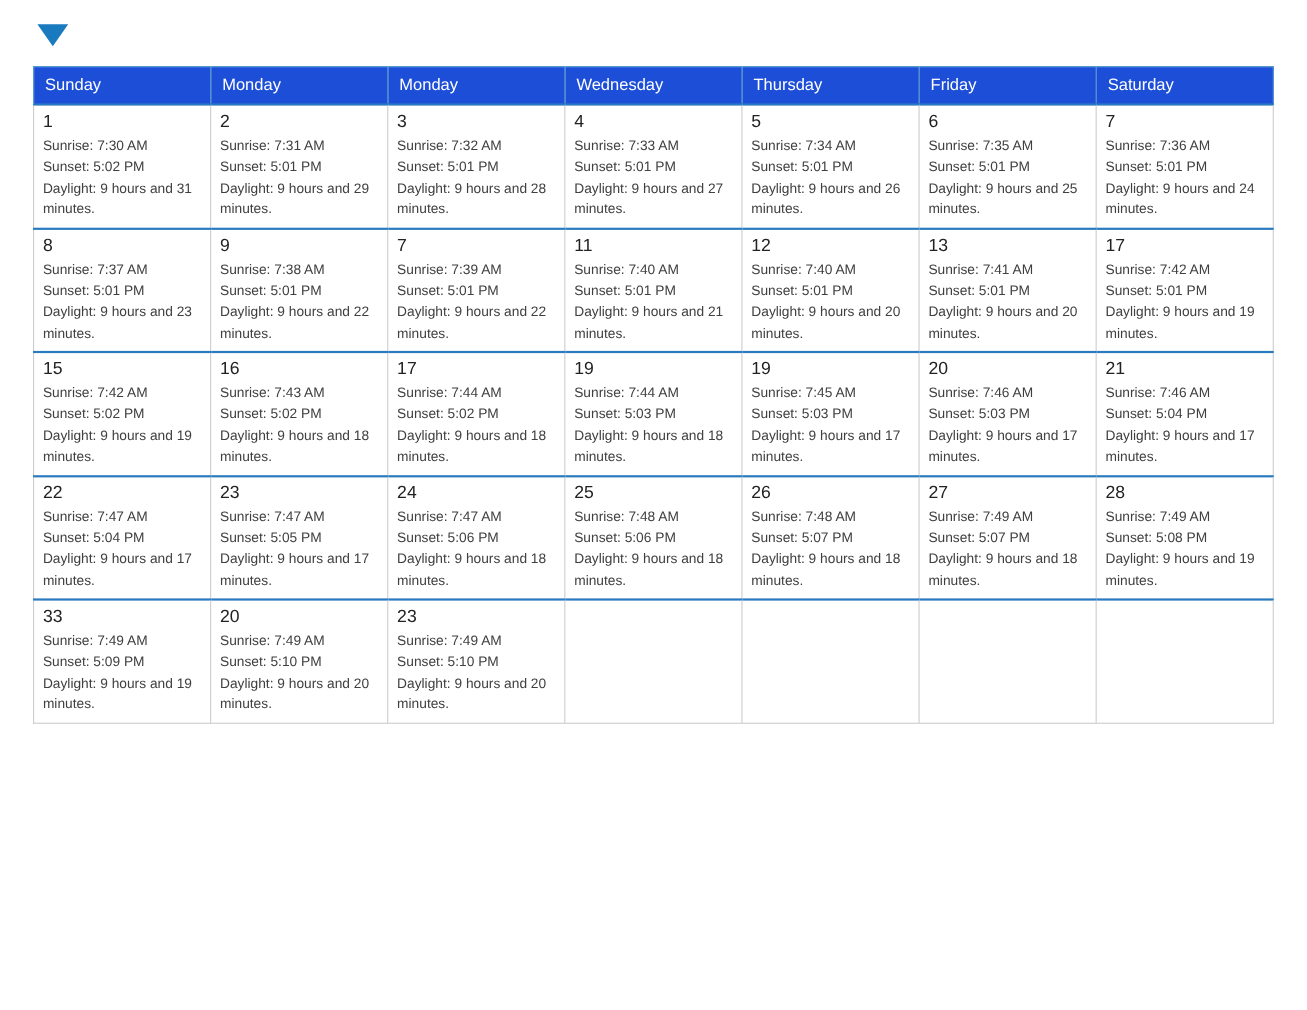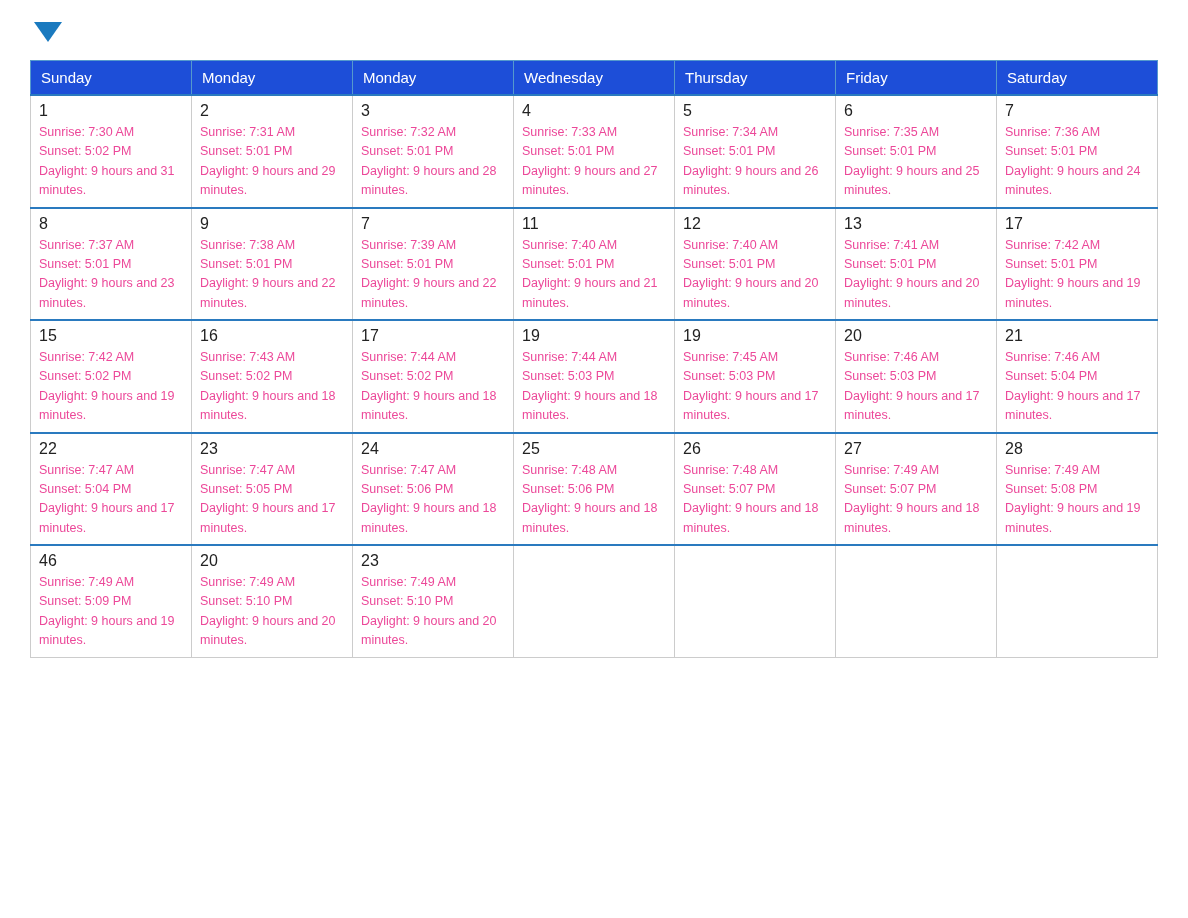--- a/index.html
+++ b/index.html
@@ -81,21 +81,21 @@
     }
     .day-num {
       font-size: 16px;
       font-weight: normal;
       color: #222;
       margin-bottom: 3px;
       display: block;
     }
     .day-info {
       font-size: 12.5px;
-      color: #ec4899;
+      color: #404040;
       line-height: 1.55;
     }
     .empty-cell {
       background: #fff;
     }
     .week-row td {
       border-top: 2px solid #2a7abf;
     }
   </style>
 </head>
@@ -355,21 +355,21 @@
         <span class="day-num">28</span>
         <div class="day-info">
           Sunrise: 7:49 AM<br>
           Sunset: 5:08 PM<br>
           Daylight: 9 hours and 19 minutes.
         </div>
       </td>
       </tr>
       <tr class="week-row">
         <td>
-        <span class="day-num">46</span>
+        <span class="day-num">33</span>
         <div class="day-info">
           Sunrise: 7:49 AM<br>
           Sunset: 5:09 PM<br>
           Daylight: 9 hours and 19 minutes.
         </div>
       </td>
         <td>
         <span class="day-num">20</span>
         <div class="day-info">
           Sunrise: 7:49 AM<br>

